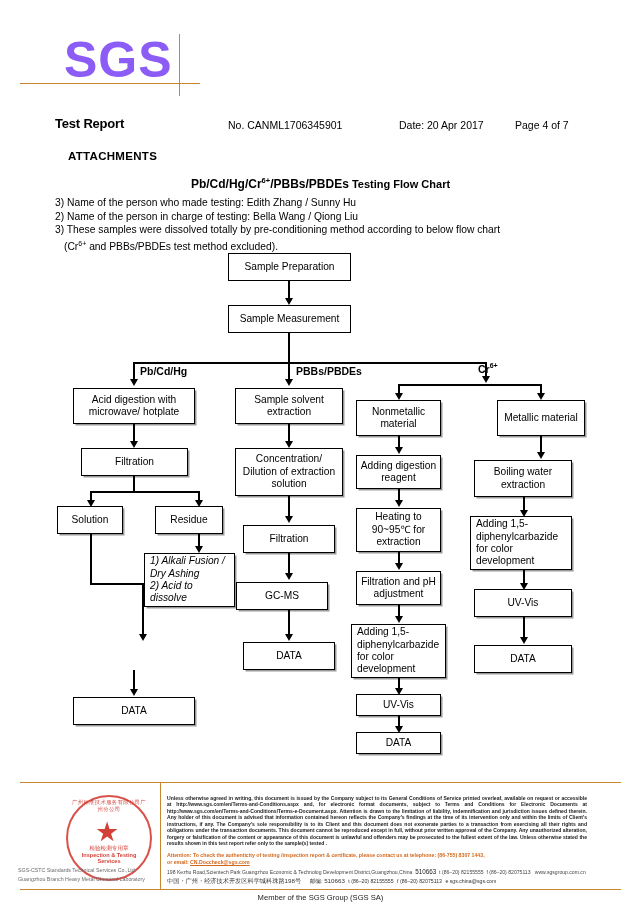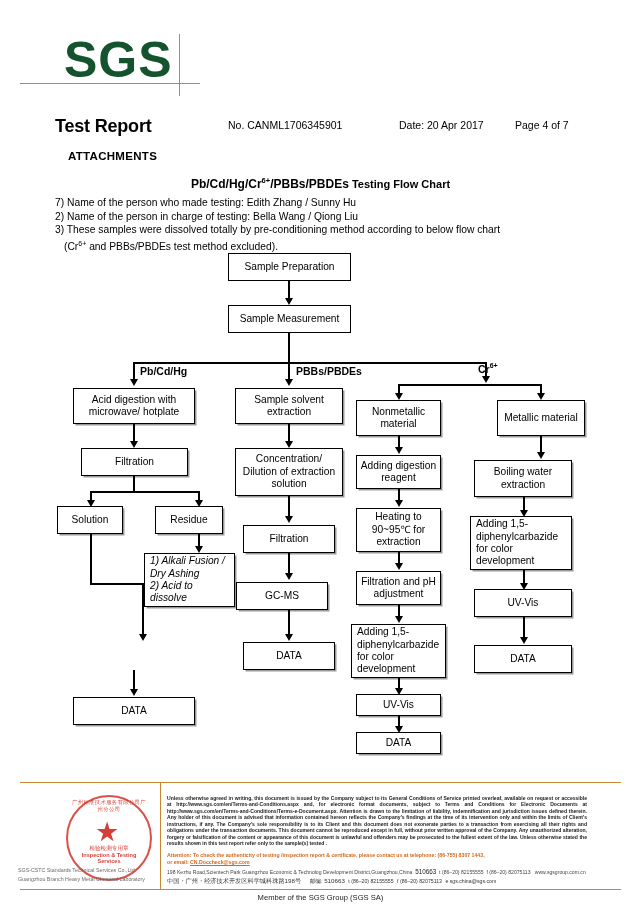--- a/index.html
+++ b/index.html
@@ -8,29 +8,29 @@
     font-family:"Liberation Sans", sans-serif;
     color:#000;overflow:hidden;position:relative;
   }
   .page{position:absolute;inset:0;}
 
   
   .logo-wrap{position:absolute;left:58px;top:34px;width:190px;height:62px;}
   .logo-text{
     position:absolute;left:6px;top:-2px;
     font-size:50px;font-weight:bold;letter-spacing:1px;
-    color:#14532d;font-family:"Liberation Sans", sans-serif;
+    color:#8b5cf6;font-family:"Liberation Sans", sans-serif;
     line-height:56px;
   }
   .logo-vline{position:absolute;left:121px;top:0;width:1px;height:62px;background:#c8862f;}
   .logo-hline{position:absolute;left:-38px;top:49px;width:180px;height:1px;background:#c8862f;}
 
   
   .hdr{position:absolute;left:0;top:116px;width:641px;height:20px;}
-  .hdr .title{position:absolute;left:55px;top:0;font-size:18px;font-weight:bold;letter-spacing:-.2px;}
+  .hdr .title{position:absolute;left:55px;top:0;font-size:13px;font-weight:bold;letter-spacing:-.2px;}
   .hdr .no{position:absolute;left:228px;top:3px;font-size:10.5px;}
   .hdr .date{position:absolute;left:399px;top:3px;font-size:10.5px;}
   .hdr .page{position:absolute;left:515px;top:3px;font-size:10.5px;}
 
   .attach{position:absolute;left:68px;top:150px;font-size:11.5px;font-weight:bold;letter-spacing:.3px;}
 
   .flowtitle{position:absolute;left:0;top:176px;width:641px;text-align:center;font-size:11px;font-weight:bold;}
   .flowtitle .t1{font-size:12px;}
   .flowtitle sup{font-size:7.5px;vertical-align:super;}
 
@@ -112,21 +112,21 @@
     <div class="page">Page 4 of 7</div>
   </div>
 
   <div class="attach">ATTACHMENTS</div>
 
   <div class="flowtitle">
     <span class="t1">Pb/Cd/Hg/Cr</span><sup>6+</sup><span class="t1">/PBBs/PBDEs</span><span> Testing Flow Chart</span>
   </div>
 
   <div class="notes">
-    <div class="n">7) Name of the person who made testing: Edith Zhang / Sunny Hu</div>
+    <div class="n">3) Name of the person who made testing: Edith Zhang / Sunny Hu</div>
     <div class="n">2) Name of the person in charge of testing: Bella Wang / Qiong Liu</div>
     <div class="n">3) These samples were dissolved totally by pre-conditioning method according to below flow chart</div>
     <div class="n ind"><span>(Cr</span><sup>6+</sup><span> and PBBs/PBDEs test method excluded).</span></div>
   </div>
 
   <div class="chart">
 
     <div class="box" style="left:228px;top:253px;width:123px;height:28px;">Sample Preparation</div>
     <div class="line vline" style="left:288px;top:281px;height:22px;"></div>
     <div class="arrow" style="left:284.5px;top:298px;"></div>

